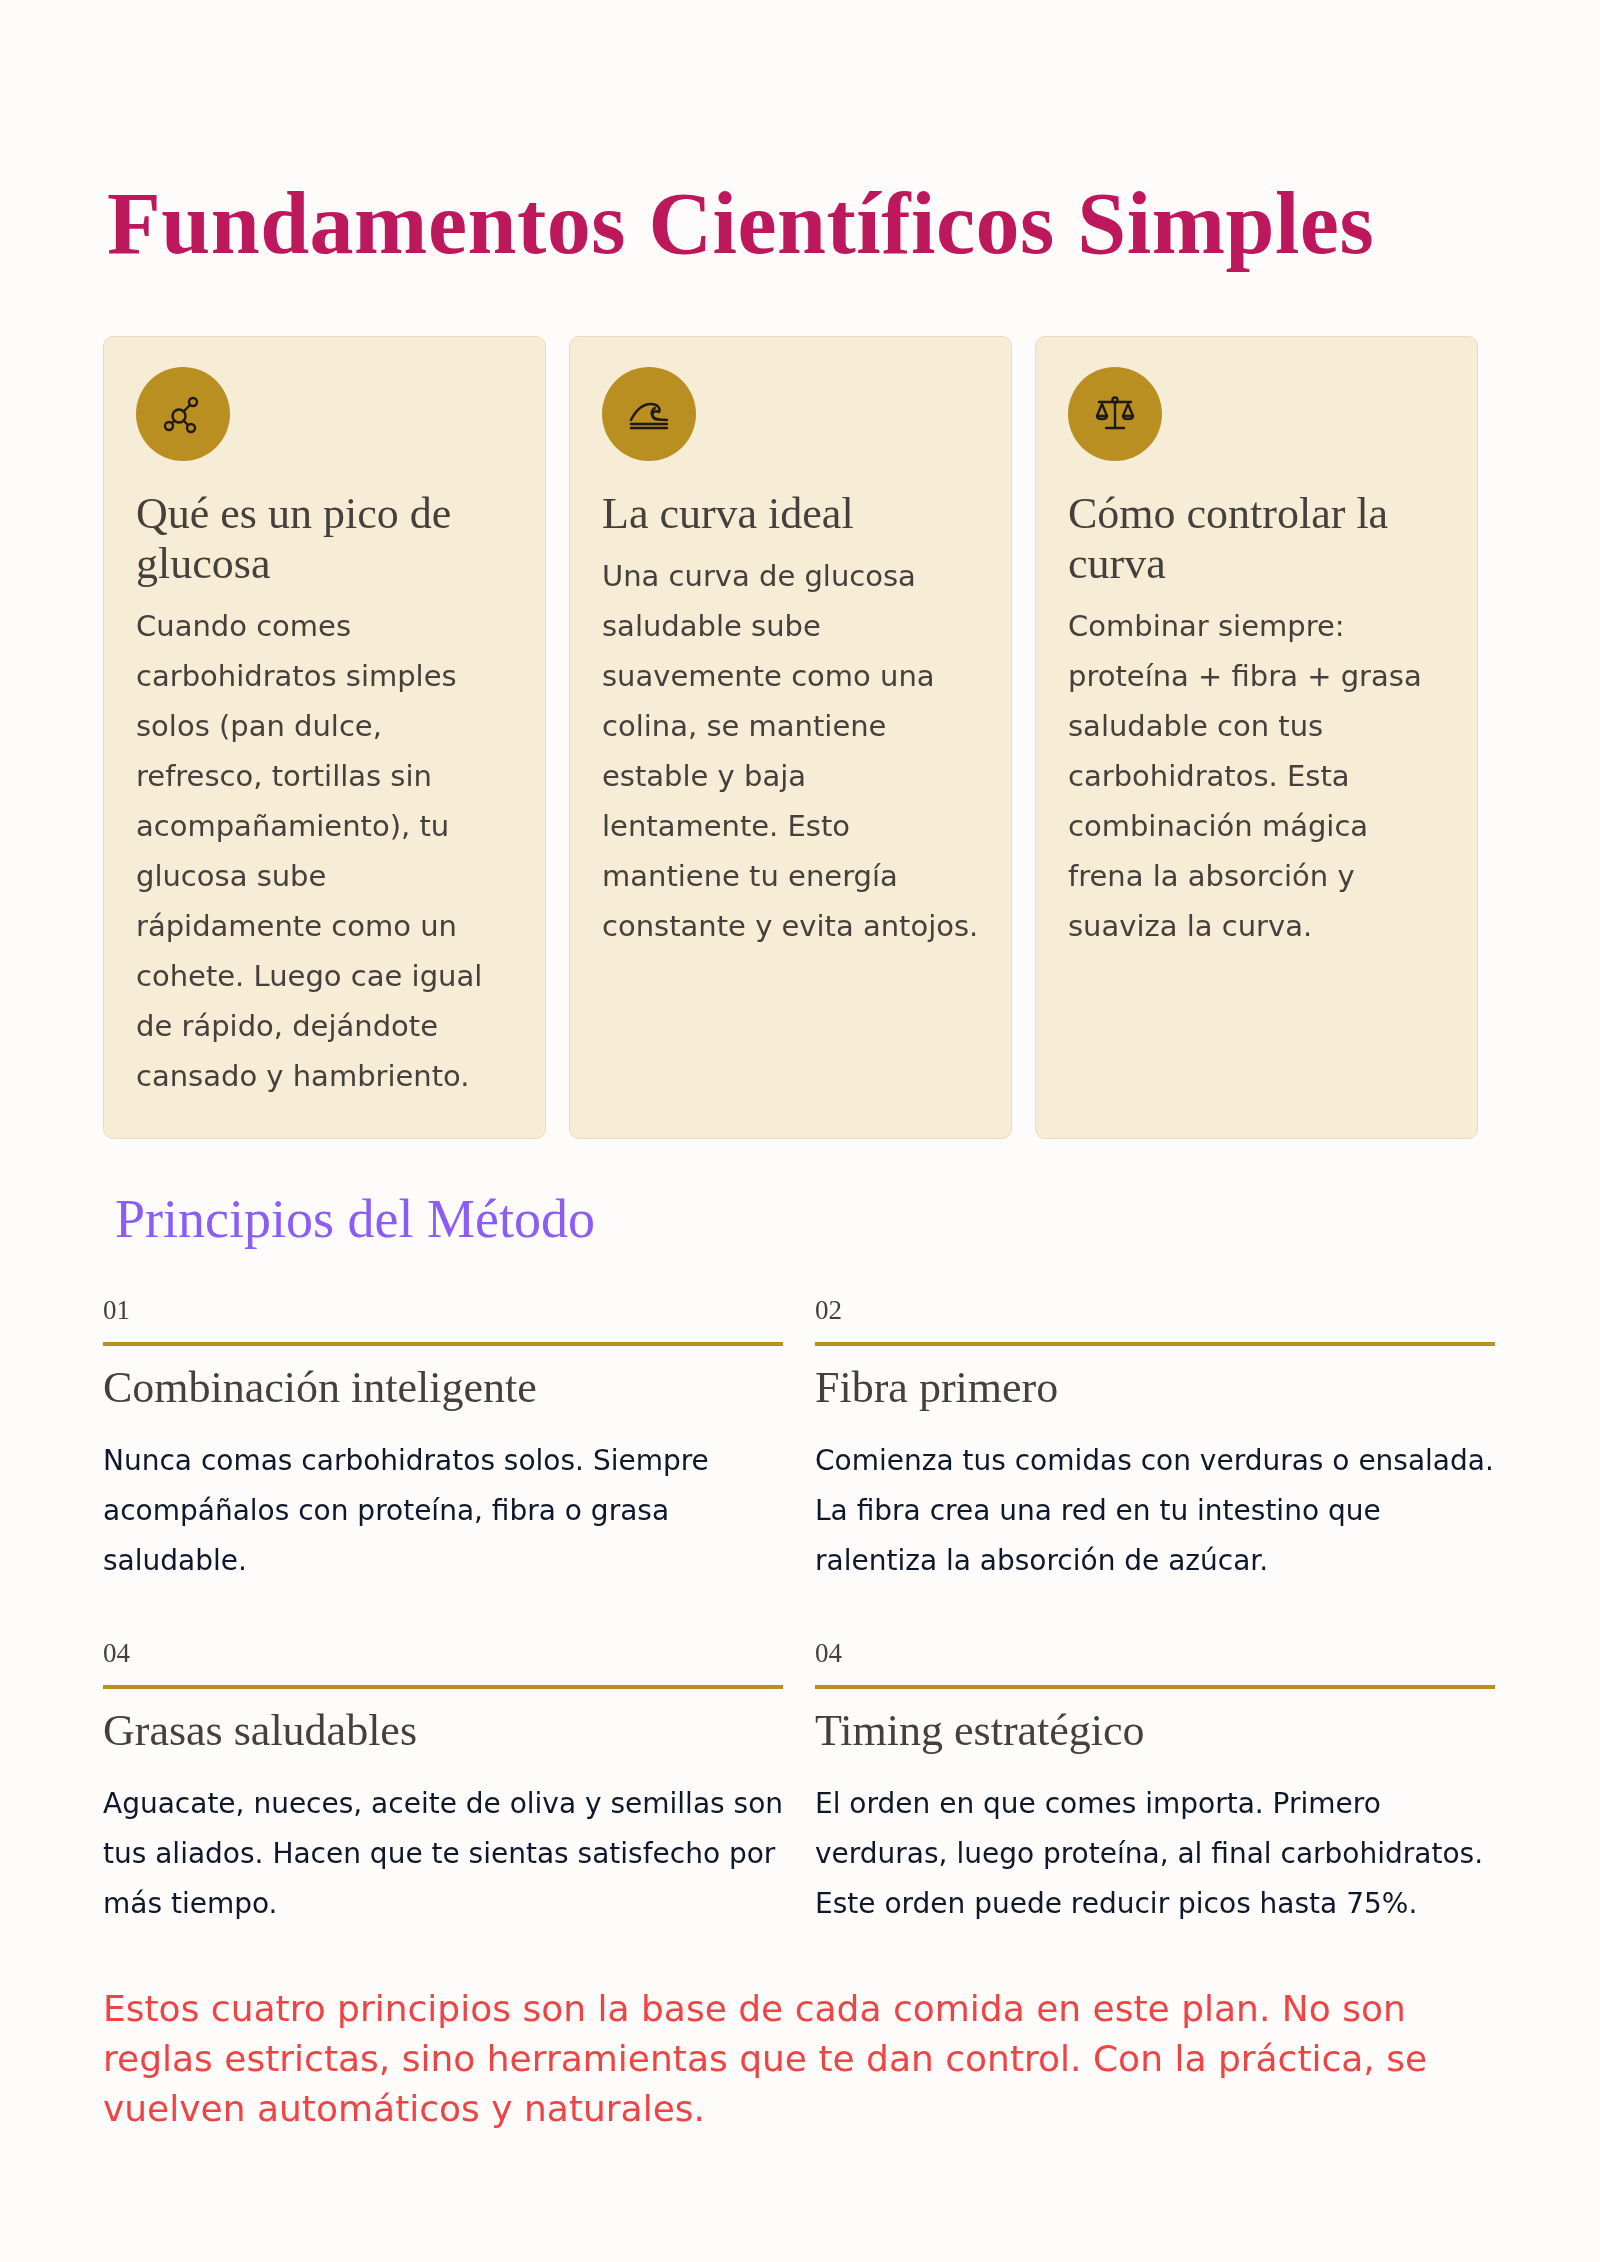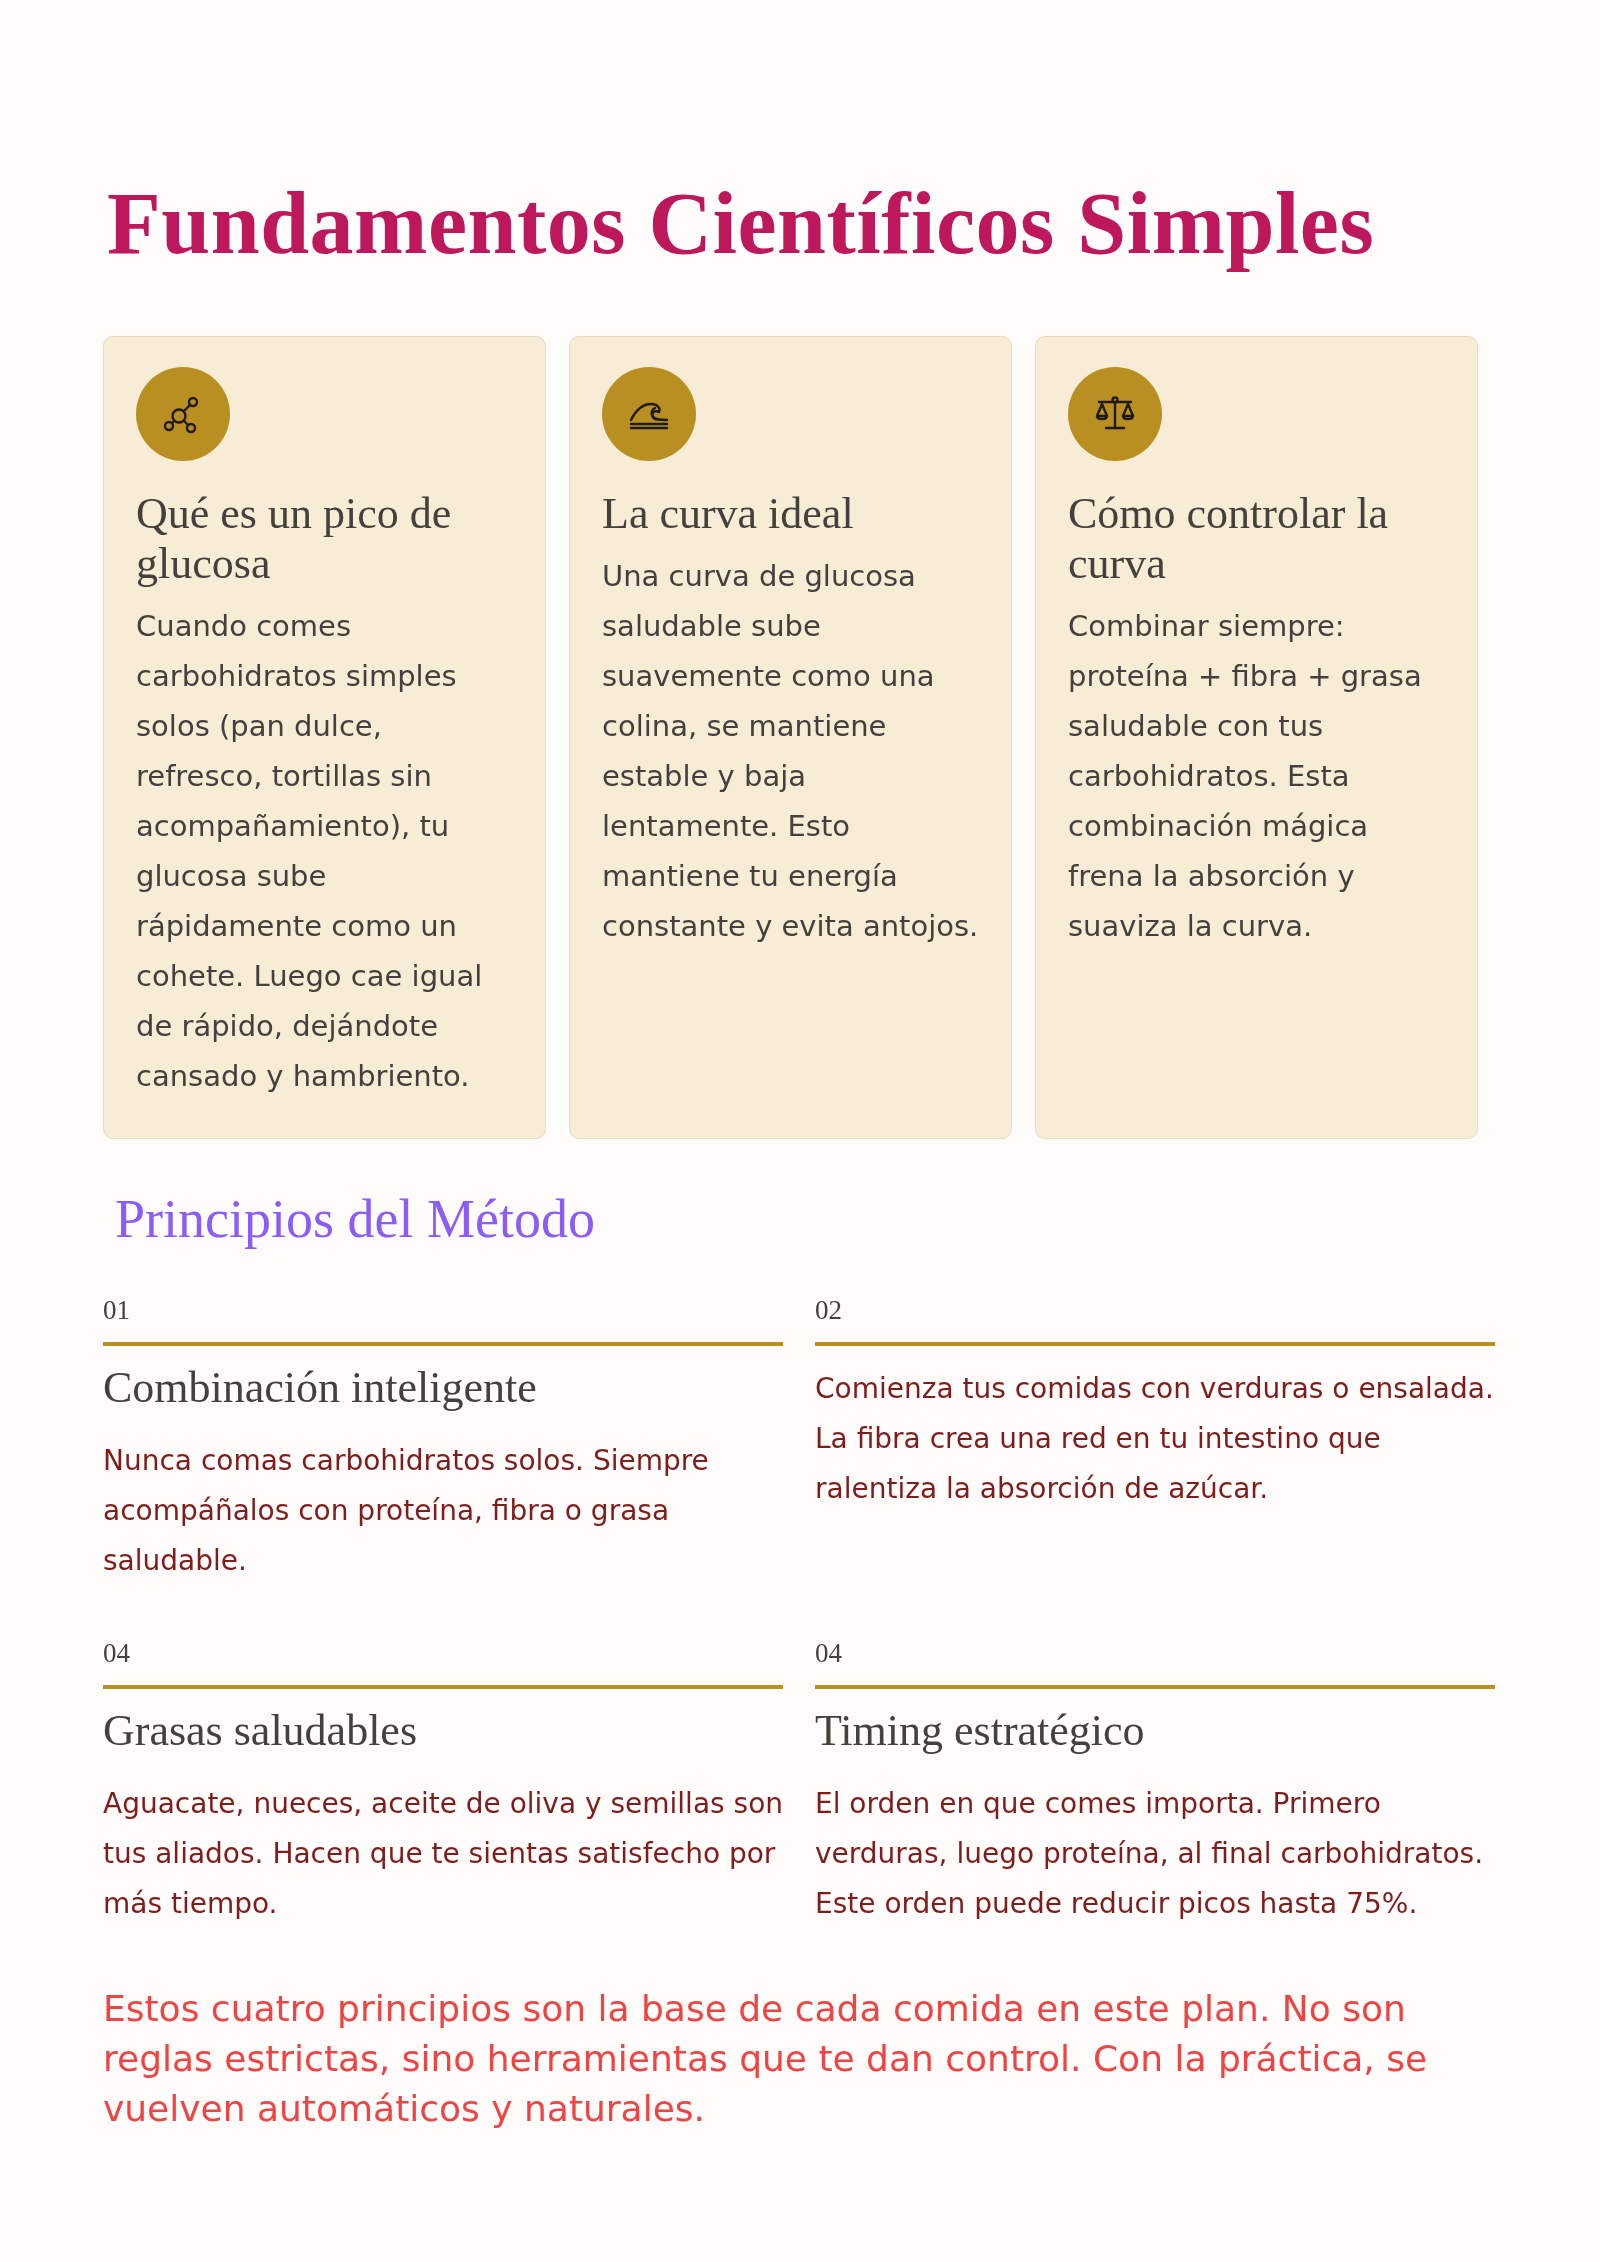--- a/index.html
+++ b/index.html
@@ -107,21 +107,21 @@
       font-weight: normal;
       font-size: 44px;
       line-height: 60px;
       color: #45403b;
     }
     .principle-text {
       margin: 18px 0 0 0;
       font-family: "DejaVu Sans", sans-serif;
       font-size: 28px;
       line-height: 50px;
-      color: #7f1d1d;
+      color: #0f172a;
     }
     .p1 { top: 1290px; left: 0; }
     .p2 { top: 1290px; left: 712px; }
     .p3 { top: 1633px; left: 0; }
     .p4 { top: 1633px; left: 712px; }
     .closing {
       position: absolute;
       top: 1984px;
       left: 0;
       width: 1394px;
@@ -192,20 +192,21 @@
   <h2 class="section-title">Principios del Método</h2>
 
   <div class="principle p1">
     <div class="principle-num">01</div>
     <h3 class="principle-title">Combinación inteligente</h3>
     <p class="principle-text">Nunca comas carbohidratos solos. Siempre acompáñalos con proteína, fibra o grasa saludable.</p>
   </div>
 
   <div class="principle p2">
     <div class="principle-num">02</div>
+    <h3 class="principle-title">Fibra primero</h3>
     <p class="principle-text">Comienza tus comidas con verduras o ensalada. La fibra crea una red en tu intestino que ralentiza la absorción de azúcar.</p>
   </div>
 
   <div class="principle p3">
     <div class="principle-num">04</div>
     <h3 class="principle-title">Grasas saludables</h3>
     <p class="principle-text">Aguacate, nueces, aceite de oliva y semillas son tus aliados. Hacen que te sientas satisfecho por más tiempo.</p>
   </div>
 
   <div class="principle p4">

